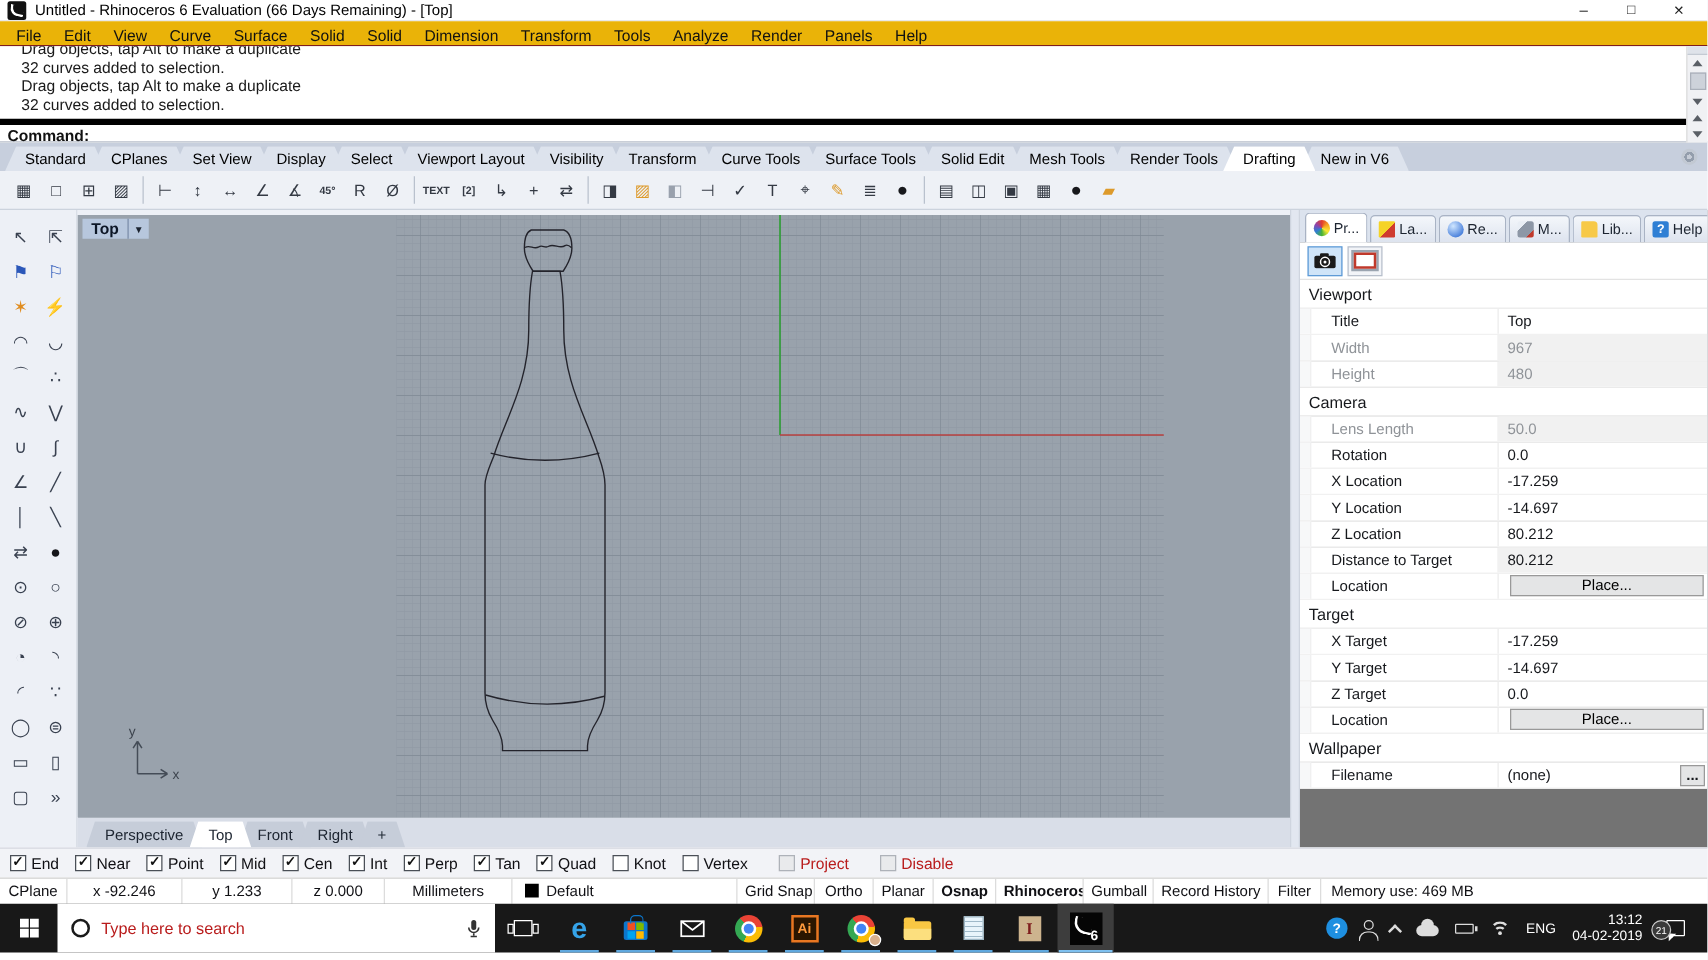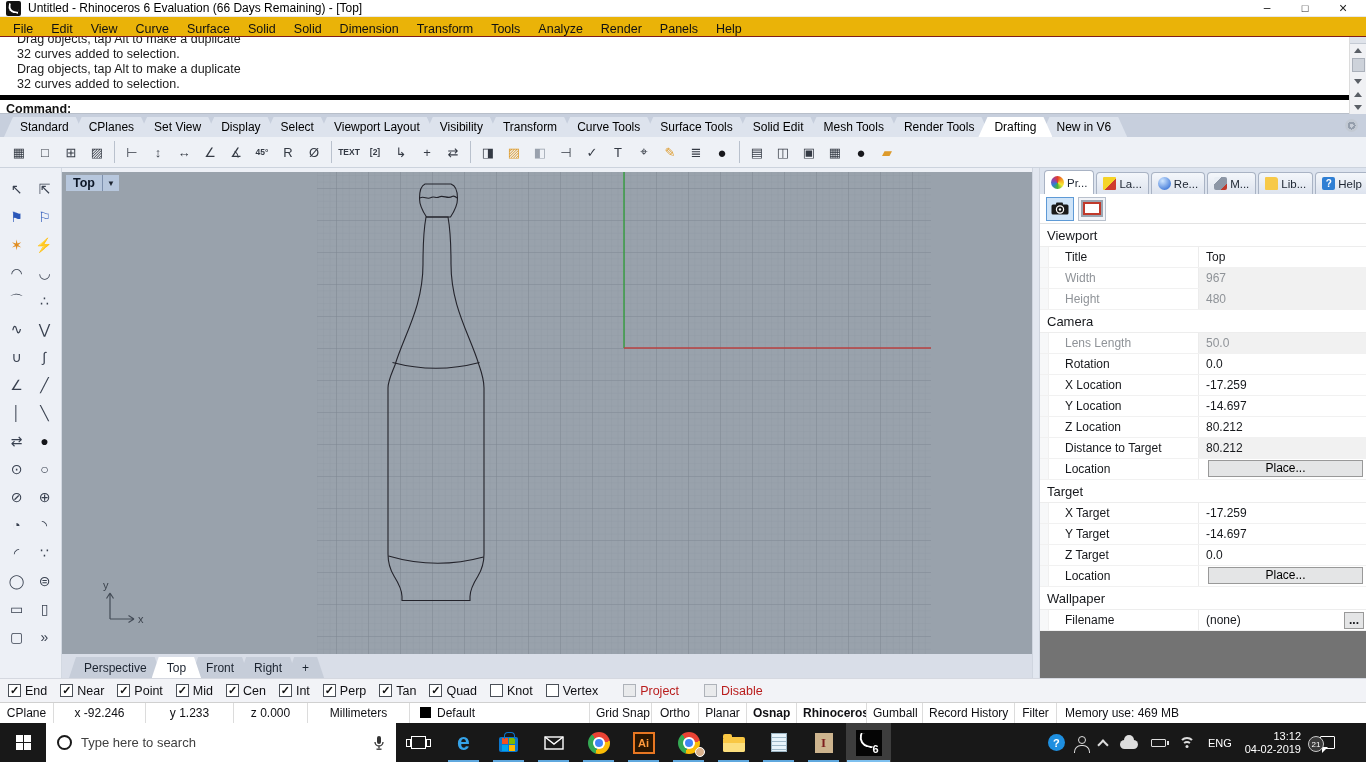--- a/index.html
+++ b/index.html
@@ -132,21 +132,21 @@
   .status-seg:nth-child(13){width:92px}
   .status-seg:nth-child(14){width:42px}
 
   
   .taskbar{height:39px;background:#181818;display:flex;align-items:stretch;color:#fff}
   .tb-start{width:46px;display:flex;align-items:center;justify-content:center}
   .winlogo{display:grid;grid-template-columns:7px 7px;gap:1px}
   .winlogo i{width:7px;height:7px;background:#fff}
   .tb-search{width:350px;background:#fff;display:flex;align-items:center;padding:0 11px;gap:9px}
   .cortana-ring{width:15px;height:15px;border:2.5px solid #1a1a1a;border-radius:50%;flex:none}
-  .tb-search-text{color:#404040;font-size:13px;flex:1;white-space:nowrap}
+  .tb-search-text{color:#b91c1c;font-size:13px;flex:1;white-space:nowrap}
   .tb-app{width:45px;display:flex;align-items:center;justify-content:center;position:relative}
   .tb-app.open::after{content:"";position:absolute;left:7px;right:7px;bottom:0;height:2px;background:#5fa8de}
   .tb-app.active{background:#3d3d3d}
   .tb-app.active::after{left:1px;right:1px;background:#7ec0ef}
   .taskview{width:15px;height:13px;border:1.5px solid #fff;position:relative}
   .taskview::before,.taskview::after{content:"";position:absolute;top:2px;width:3px;height:6px;border:1px solid #fff}
   .taskview::before{left:-6px}
   .taskview::after{right:-6px}
   .edge-e{font-size:23px;font-weight:bold;color:#35a3e8;line-height:1}
   .store{width:19px;height:15px;background:#0b76cc;border-radius:2px;position:relative;display:grid;grid-template-columns:6px 6px;gap:1px;place-content:center;margin-top:4px}
@@ -160,21 +160,21 @@
   .profile-dot{position:absolute;right:6px;bottom:5px;width:10px;height:10px;border-radius:50%;background:#d8b08c;border:1px solid #fff;z-index:2}
   .ai{width:22px;height:22px;background:#2b1600;border:2px solid #e87722;display:flex;align-items:center;justify-content:center;font-weight:bold;font-size:11px;color:#ff9a3c}
   .folder{width:22px;height:15px;background:#f9c743;border-radius:2px;position:relative;margin-top:4px}
   .folder::before{content:"";position:absolute;top:-3px;left:0;width:9px;height:4px;background:#f9c743;border-radius:2px 2px 0 0}
   .folder::after{content:"";position:absolute;left:0;right:0;bottom:0;height:9px;background:#fcdf7e;border-radius:0 0 2px 2px}
   .notepad{width:16px;height:19px;background:#e8f4fb;border:1px solid #9db6c4;background-image:repeating-linear-gradient(#0000 0 3px,#9fb9c9 3px 4px)}
   .iico{width:18px;height:20px;background:#cdb48e;display:flex;align-items:center;justify-content:center;font-family:"Liberation Serif",serif;font-weight:bold;font-size:13px;color:#7e1d1d}
   .rhino{width:26px;height:26px;background:#050505;position:relative}
   .rhino::before{content:"";position:absolute;left:3px;top:4px;width:13px;height:11px;border-left:2px solid #fff;border-bottom:2px solid #fff;border-radius:0 0 0 10px;transform:rotate(12deg)}
   .rhino-num{position:absolute;right:3px;bottom:1px;font-size:11px;font-weight:bold;color:#fff}
-  .tray{margin-left:auto;display:flex;align-items:center;gap:13px;padding-right:25px}
+  .tray{margin-left:auto;display:flex;align-items:center;gap:13px;padding-right:12px}
   .help-circle{width:17px;height:17px;border-radius:50%;background:#1e8fe0;color:#fff;display:flex;align-items:center;justify-content:center;font-size:11px;font-weight:bold}
   .help-circle::after{content:"?"}
   .person{width:8px;height:8px;border:1.5px solid #ddd;border-radius:50%;position:relative;margin-top:-6px}
   .person::after{content:"";position:absolute;top:8px;left:-4.5px;width:14px;height:7px;border:1.5px solid #ddd;border-bottom:none;border-radius:7px 7px 0 0}
   .chevron-up{width:8px;height:8px;border-left:2px solid #ddd;border-top:2px solid #ddd;transform:rotate(45deg);margin-top:4px}
   .cloud{width:18px;height:9px;background:#ddd;border-radius:9px;position:relative;margin-top:4px}
   .cloud::before{content:"";position:absolute;left:4px;top:-5px;width:10px;height:10px;background:#ddd;border-radius:50%}
   .battery{width:15px;height:8px;border:1.5px solid #ddd;border-radius:1px;position:relative}
   .battery::after{content:"";position:absolute;right:-4px;top:1px;width:2px;height:4px;background:#ddd}
   .wifi{width:16px;height:11px;position:relative}

